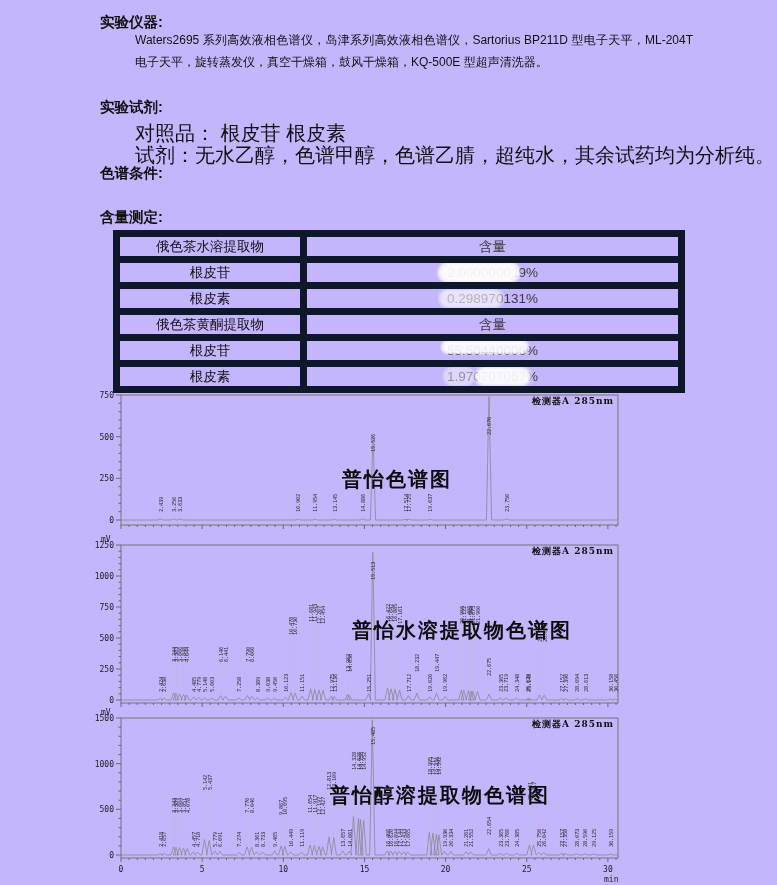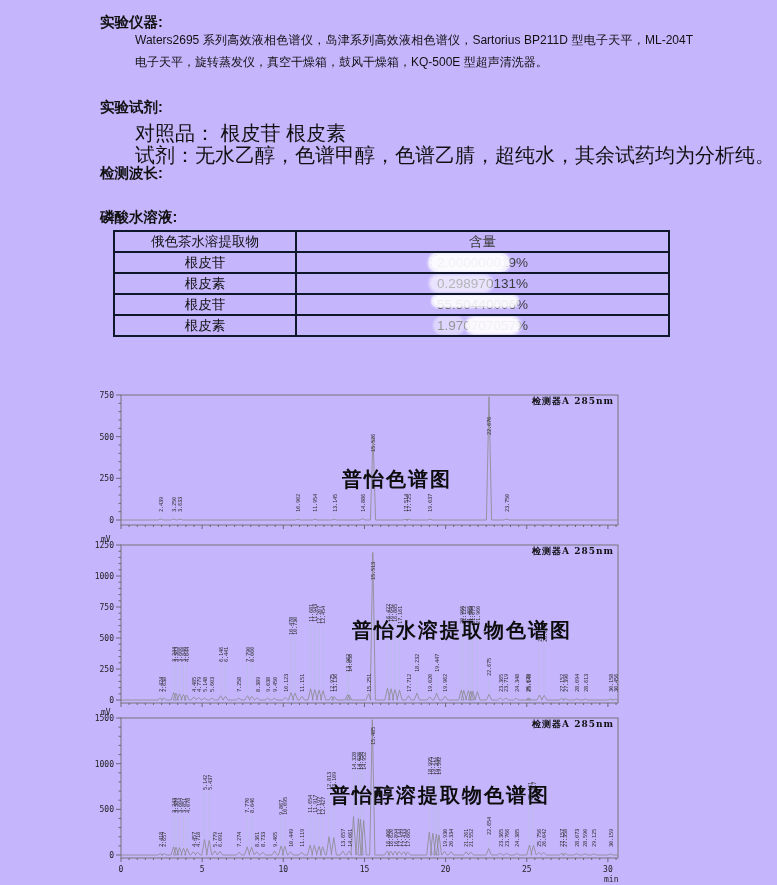--- a/index.html
+++ b/index.html
@@ -3,21 +3,21 @@
 <meta charset="utf-8">
 <style>
   html,body{margin:0;padding:0;background:#fff;}
   .page{position:relative;width:777px;height:885px;background:#c4b5fd;overflow:hidden;
         font-family:"Liberation Sans","DejaVu Sans",sans-serif;color:#111;}
   .h{position:absolute;left:100px;font-size:14.5px;font-weight:bold;white-space:nowrap;}
   .par{position:absolute;left:135px;width:558px;font-size:12px;line-height:22px;text-align:justify;}
   .ln{position:absolute;font-size:20px;white-space:nowrap;}
   table.ctab{position:absolute;left:113px;top:230px;width:551px;border-collapse:collapse;
              table-layout:fixed;font-size:13.5px;color:#111;}
-  table.ctab td{border:2px solid #0f172a;height:19px;text-align:center;padding:0;position:relative;
+  table.ctab td{border:7px solid #0f172a;height:19px;text-align:center;padding:0;position:relative;
                 overflow:hidden;white-space:nowrap;}
   td.lab{width:180px;}
   td.vcell{width:371px;color:#3c3c3c;}
   .smudge{position:absolute;border-radius:7px;pointer-events:none;}
   .s1{left:calc(50% - 52px);width:76px;top:2px;height:15px;background:rgba(255,255,255,.93);box-shadow:0 0 3px 3px rgba(255,255,255,.93);}
   .s2{left:calc(50% - 52px);width:60px;top:2px;height:15px;background:rgba(255,255,255,.62);box-shadow:0 0 3px 2px rgba(255,255,255,.62);}
   .s3{left:calc(50% - 50px);width:84px;top:1px;height:10px;background:rgba(255,255,255,.9);box-shadow:0 0 2px 2px rgba(255,255,255,.85);}
   .s4{left:calc(50% - 16px);width:52px;top:2px;height:15px;background:rgba(255,255,255,.92);box-shadow:0 0 3px 2px rgba(255,255,255,.92);}
   .s4b{left:calc(50% - 48px);width:28px;top:2px;height:15px;background:rgba(255,255,255,.45);box-shadow:0 0 2px 2px rgba(255,255,255,.45);}
   .ann{position:absolute;font-size:20px;font-weight:600;letter-spacing:2px;color:#0d0d0d;white-space:nowrap;}
@@ -26,42 +26,46 @@
 </head>
 <body>
 
 <div class="page">
 
   <div class="h" style="top:13px">实验仪器:</div>
   <div class="par" style="top:29px">Waters2695 系列高效液相色谱仪，岛津系列高效液相色谱仪，Sartorius BP211D 型电子天平，ML-204T 电子天平，旋转蒸发仪，真空干燥箱，鼓风干燥箱，KQ-500E 型超声清洗器。</div>
   <div class="h" style="top:98px">实验试剂:</div>
   <div class="ln" style="left:135px;top:120px">对照品：  根皮苷 根皮素</div>
   <div class="ln" style="left:135px;top:142px">试剂：无水乙醇，色谱甲醇，色谱乙腈，超纯水，其余试药均为分析纯。</div>
-  <div class="h" style="top:164px">检测波长:</div>
-  <div class="h" style="top:208px">磷酸水溶液:</div>
+  <div class="h" style="top:164px">色谱条件:</div>
+  <div class="h" style="top:208px">含量测定:</div>
 
   <table class="ctab">
     <tbody>
         <tr>
       <td class="lab">俄色茶水溶提取物</td>
       <td class="vcell">含量</td>
     </tr>
     <tr>
       <td class="lab">根皮苷</td>
       <td class="vcell">
         <span>2.000000019%</span>
         <span class="smudge s1"></span>
       </td>
     </tr>
     <tr>
       <td class="lab">根皮素</td>
       <td class="vcell">
         <span>0.298970131%</span>
         <span class="smudge s2"></span>
       </td>
+    </tr>
+    <tr>
+      <td class="lab">俄色茶黄酮提取物</td>
+      <td class="vcell">含量</td>
     </tr>
     <tr>
       <td class="lab">根皮苷</td>
       <td class="vcell">
         <span>55.50440006%</span>
         <span class="smudge s3"></span>
       </td>
     </tr>
     <tr>
       <td class="lab">根皮素</td>

